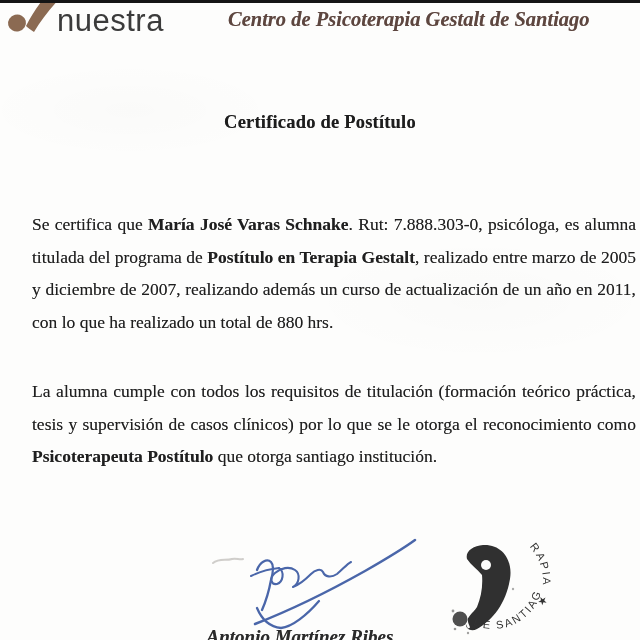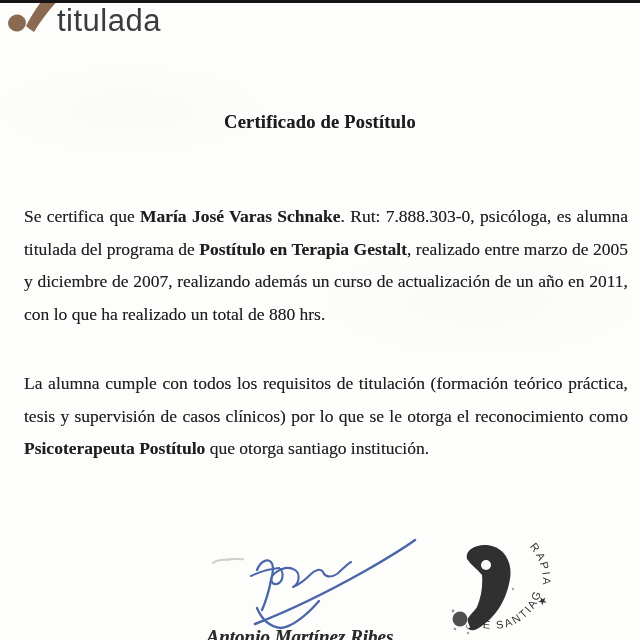--- a/index.html
+++ b/index.html
@@ -35,21 +35,21 @@
     white-space:nowrap;
   }
   .doc-title{
     position:absolute;left:0;top:112px;width:640px;
     text-align:center;
     font-weight:700;font-size:18.5px;color:#1d1d1d;
     letter-spacing:0.2px;
     text-shadow:0 0 0.5px rgba(30,30,30,0.55);
   }
   .para{
-    position:absolute;left:20px;width:604px;margin:4px;
+    position:absolute;left:20px;width:604px;margin:12px;
     font-size:17.5px;line-height:32.5px;color:#1f1f1f;
     text-align:justify;text-align-last:left;
     hyphens:none;
     text-shadow:0 0 0.5px rgba(30,30,30,0.5);
   }
   .para b{font-weight:700;}
   #para1{top:196px;}
   #para2{top:363px;}
   .signature-block{position:absolute;left:205px;top:532px;width:220px;height:108px;}
   .signatory-name{
@@ -70,22 +70,23 @@
 
 <div class="page">
 
   <div class="top-bar"></div>
 
   <svg class="logo-mark" viewBox="0 0 58 40">
     <ellipse cx="13" cy="20" rx="9" ry="8.5" fill="#8b6a52" transform="rotate(-14 13 20)"></ellipse>
     <path d="M22,23 C27,13 33,4 40,-5 L56,-5 C46,6 37,17 30,29 C27,27 24,25 22,23 Z" fill="#8b6a52"></path>
   </svg>
 
-  <div class="logo-wordmark">titulada</div>
+  <div class="logo-wordmark">nuestra</div>
 
+  <div class="org-name">Centro de Psicoterapia Gestalt de Santiago</div>
 
   <div class="doc-title">Certificado de Postítulo</div>
 
   <p class="para" id="para1"><span>Se certifica que </span><b>María José Varas Schnake</b><span>. Rut: 7.888.303-0, psicóloga, es alumna titulada del programa de </span><b>Postítulo en Terapia Gestalt</b><span>, realizado entre marzo de 2005 y diciembre de 2007, realizando además un curso de actualización de un año en 2011, con lo que ha realizado un total de 880 hrs.</span></p>
 
   <p class="para" id="para2"><span>La alumna cumple con todos los requisitos de titulación (formación teórico práctica, tesis y supervisión de casos clínicos) por lo que se le otorga el reconocimiento como </span><b>Psicoterapeuta Postítulo</b><span> que otorga santiago institución.</span></p>
 
   <svg class="signature-block" viewBox="0 0 220 108">
     <g fill="none" stroke-linecap="round" stroke-linejoin="round">
       <path d="M8,31 C14,26 21,29 27,27 C31,26 35,28 38,27" stroke="#c4c2be" stroke-width="2" opacity="0.8"></path>

